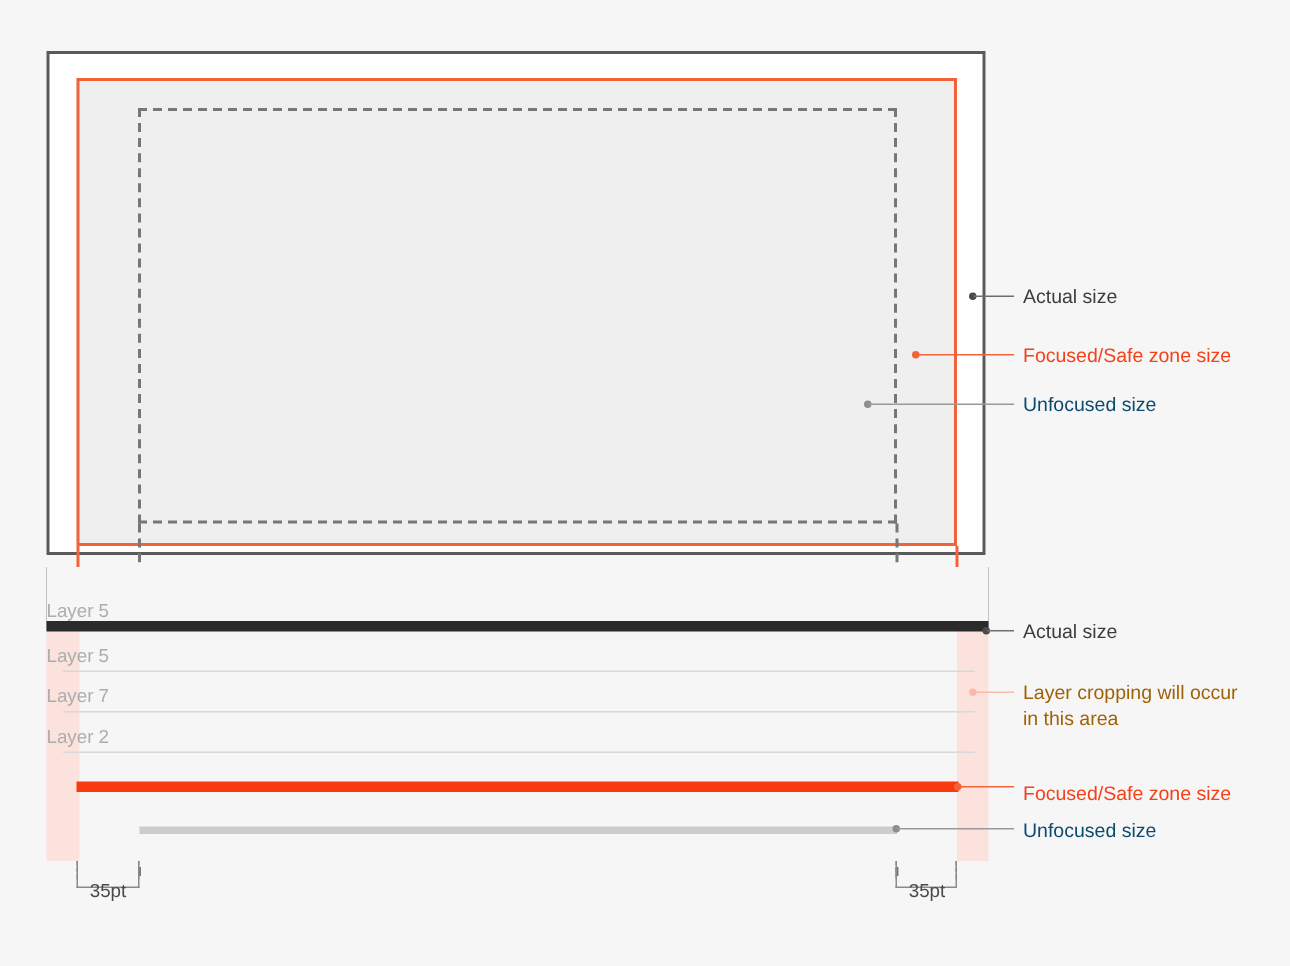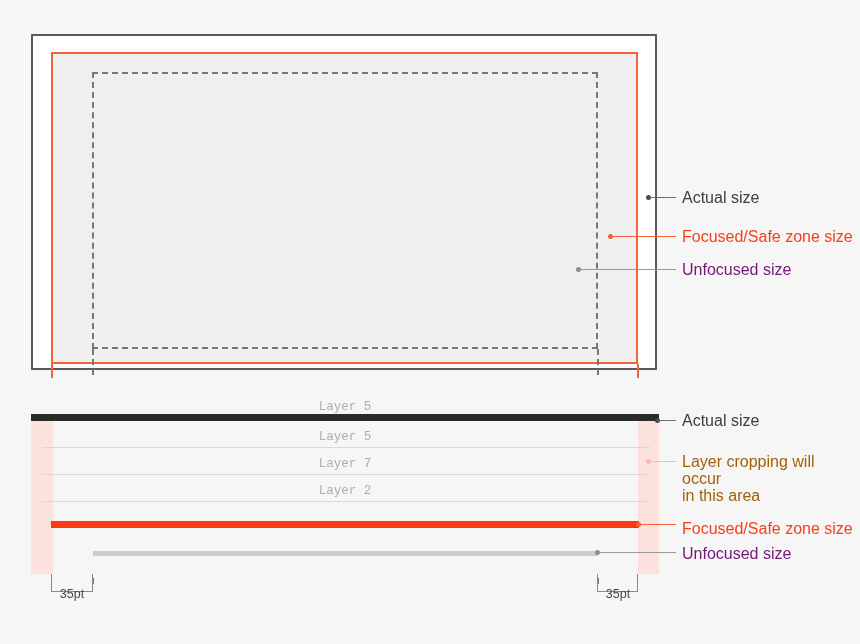--- a/index.html
+++ b/index.html
@@ -78,24 +78,23 @@
     left: 638px;
     top: 420px;
     width: 21px;
     height: 154px;
     background: #fbe2dc;
   }
 
   .layer-label {
     color: #adadad;
     font-size: 12.5px;
-    text-align: center;
+    text-align: left;
     width: 628px;
     left: 31px;
-    font-family: Liberation Mono, monospace;
   }
   .sep-line {
     height: 1px;
     background: #d8d8d8;
   }
 
   #actual-bar {
     left: 31px;
     top: 414px;
     width: 628px;
@@ -128,28 +127,28 @@
     width: 5px;
     height: 5px;
     border-radius: 50%;
   }
   .cd-dark { background: #4a4a4a; }
   .cd-orange { background: #f4623a; }
   .cd-pink { background: #f9b9a8; }
   .cd-gray { background: #8d8d8d; }
 
   .callout-text {
-    font-size: 16px;
+    font-size: 13px;
     line-height: 17px;
     white-space: pre-line;
   }
   .ct-dark { color: #3d3d3d; }
   .ct-orange { color: #f4411a; }
   .ct-pink { color: #a16207; }
-  .ct-gray { color: #701a75; text-align: right; }
+  .ct-gray { color: #0c4a6e; text-align: right; }
 
   
   .bracket {
     border: 1px solid #8a8a8a;
     border-top: none;
     height: 18px;
     box-sizing: border-box;
   }
   .dim-label {
     font-size: 12.5px;

